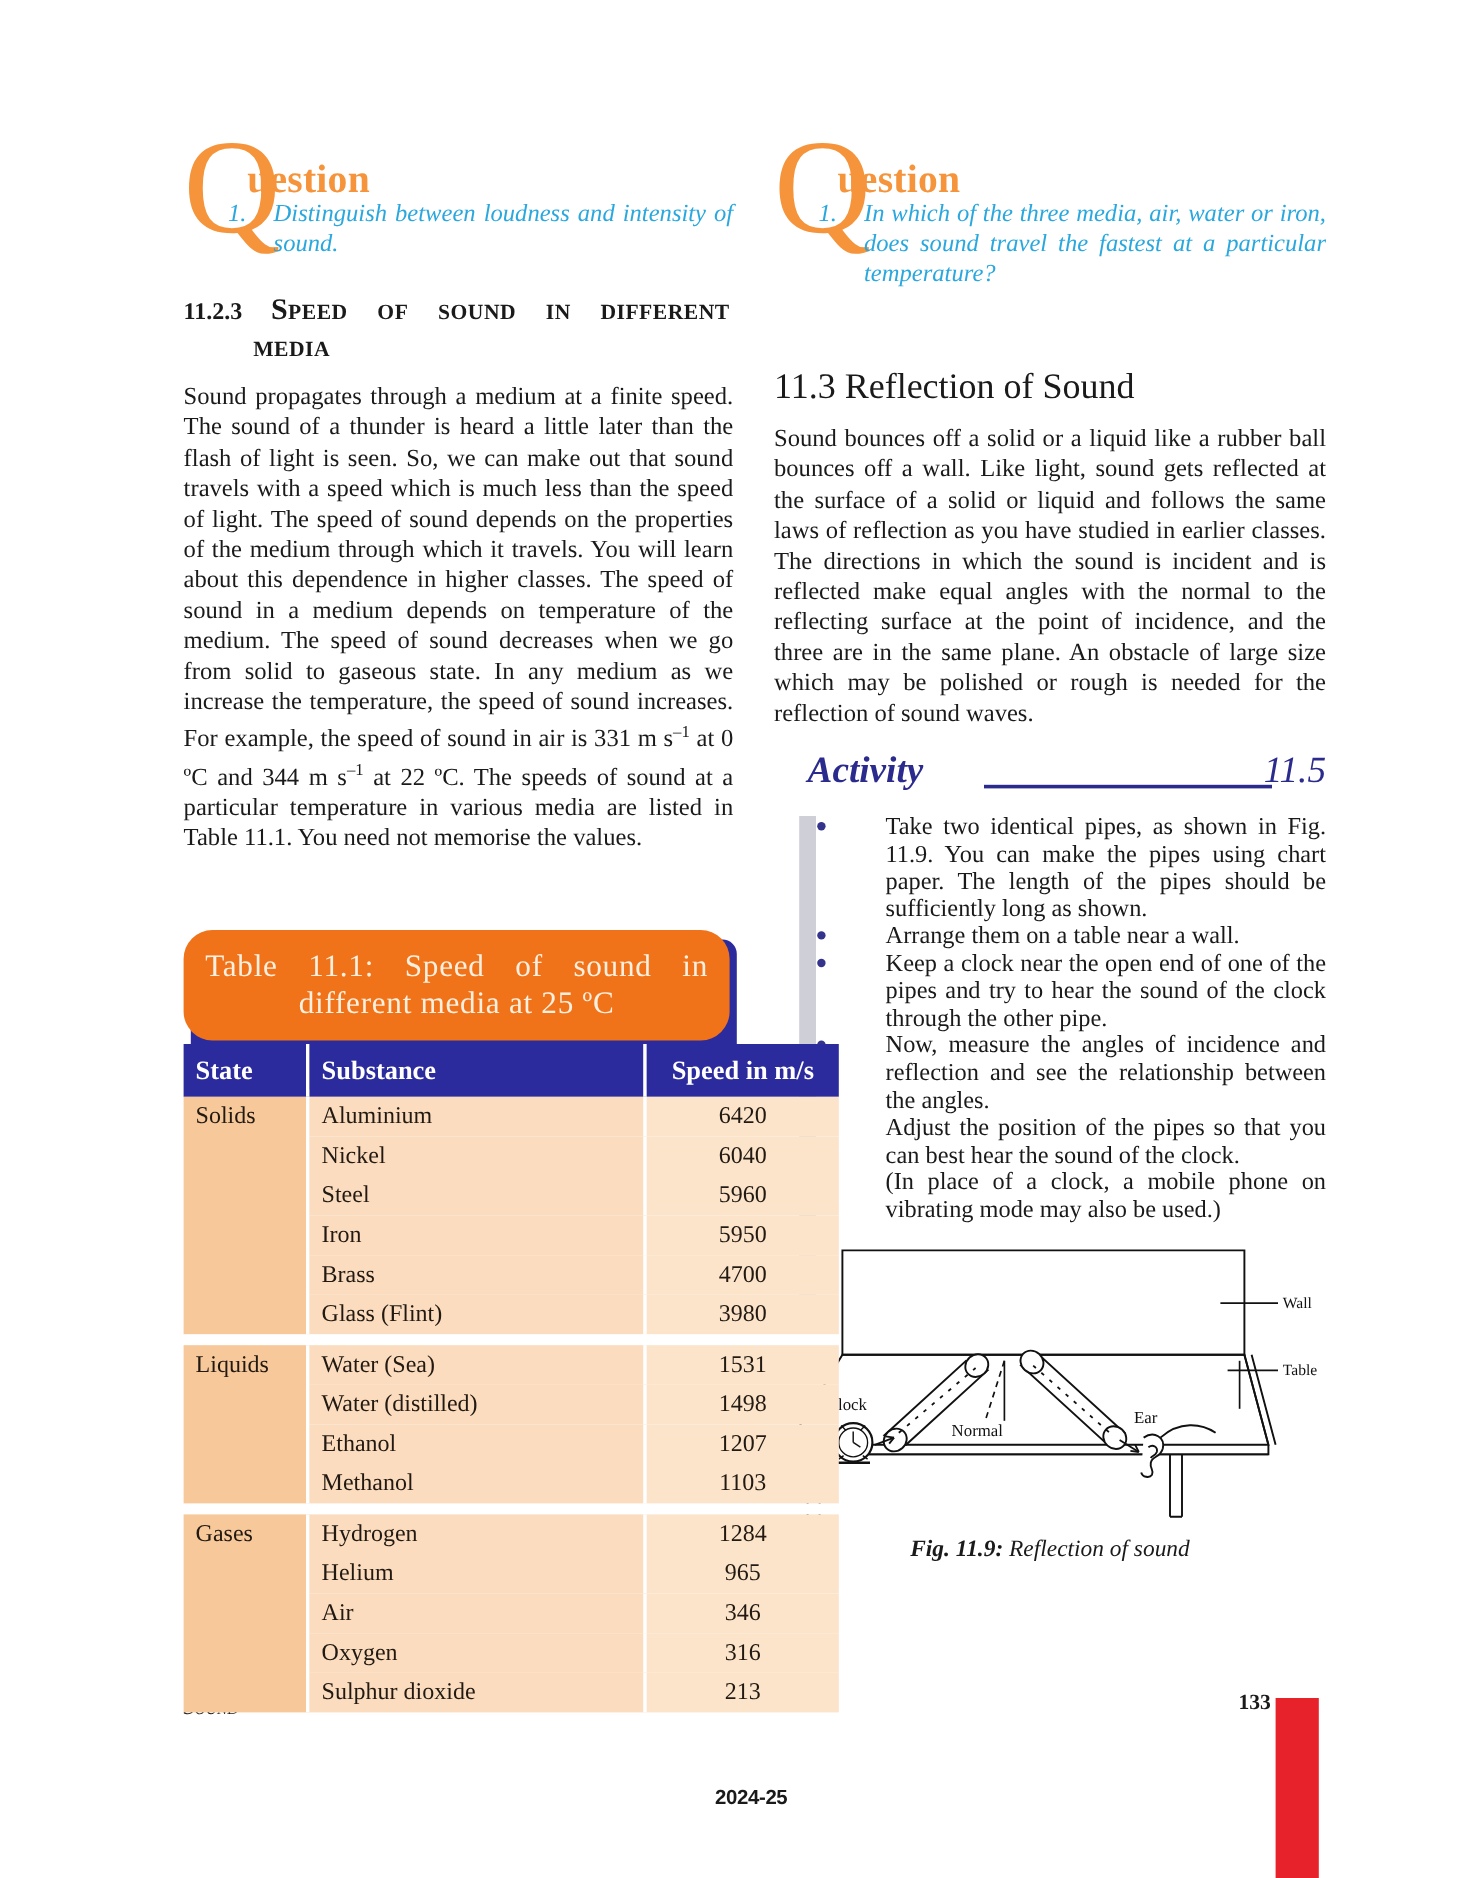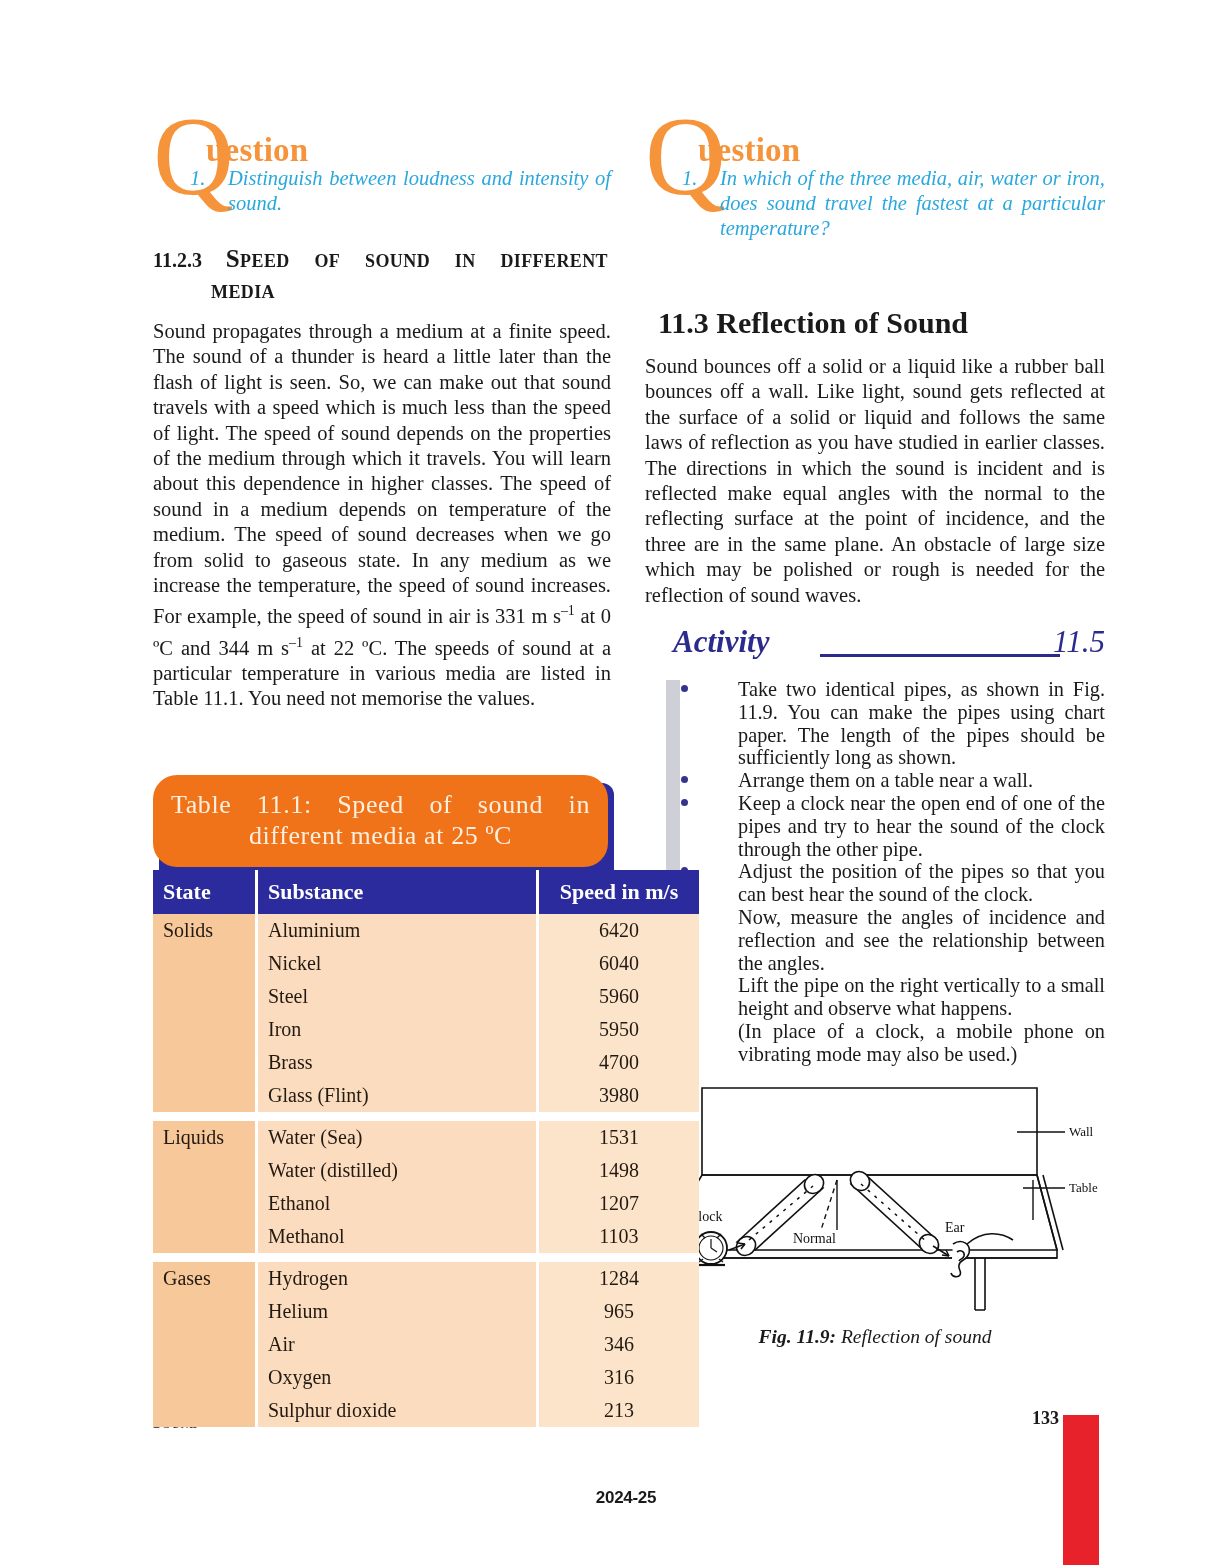--- a/index.html
+++ b/index.html
@@ -50,22 +50,22 @@
     font-family:"Liberation Serif",serif;
     line-height:30px;
     display:block;
   }
   .sec .num{font-size:20px;}
   .sec .scaps{font-variant:small-caps;font-size:25px;letter-spacing:.4px;}
   .sec .l1{display:block;text-align:justify;text-align-last:justify;width:455px;}
   .sec .l2{display:block;margin-left:58px;}
 
   h2.bigsec{
-    margin:0 0 14px 13px;
-    font-size:30px;font-weight:bold;
+    margin:0 0 14px 0;
+    font-size:30px;font-weight:normal;
     font-family:"Liberation Serif",serif;
   }
 
   
   p.body{
     margin:0 0 0 0;
     font-size:20.5px;line-height:25.4px;
     text-align:justify;
     font-family:"Liberation Serif",serif;
   }
@@ -337,23 +337,22 @@
       <span class="act-rule"></span>
       <span class="act-num">11.5</span>
     </div>
 
     <div class="act-body">
       <div class="act-bar"></div>
       <ul class="actlist">
         <li><span class="bullet"></span><span>Take two identical pipes, as shown in Fig. 11.9. You can make the pipes using chart paper. The length of the pipes should be sufficiently long as shown.</span></li>
         <li><span class="bullet"></span><span>Arrange them on a table near a wall.</span></li>
         <li><span class="bullet"></span><span>Keep a clock near the open end of one of the pipes and try to hear the sound of the clock through the other pipe.</span></li>
+        <li><span class="bullet"></span><span>Now, measure the angles of incidence and reflection and see the relationship between the angles.</span></li>
         <li><span class="bullet"></span><span>Adjust the position of the pipes so that you can best hear the sound of the clock.</span></li>
-        <li><span class="bullet"></span><span>Now, measure the angles of incidence and reflection and see the relationship between the angles.</span></li>
-        <li><span class="bullet"></span><span>Lift the pipe on the right vertically to a small height and observe what happens.</span></li>
       </ul>
       <p class="actnote">(In place of a clock, a mobile phone on vibrating mode may also be used.)</p>
     </div>
 
     <div class="figwrap">
       <svg width="460" height="236" viewBox="0 0 460 236">
         <g fill="none" stroke="#111" stroke-width="1.6">
 
           <path d="M57 8 L392 8 L392 95 L57 95 Z"></path>
 

